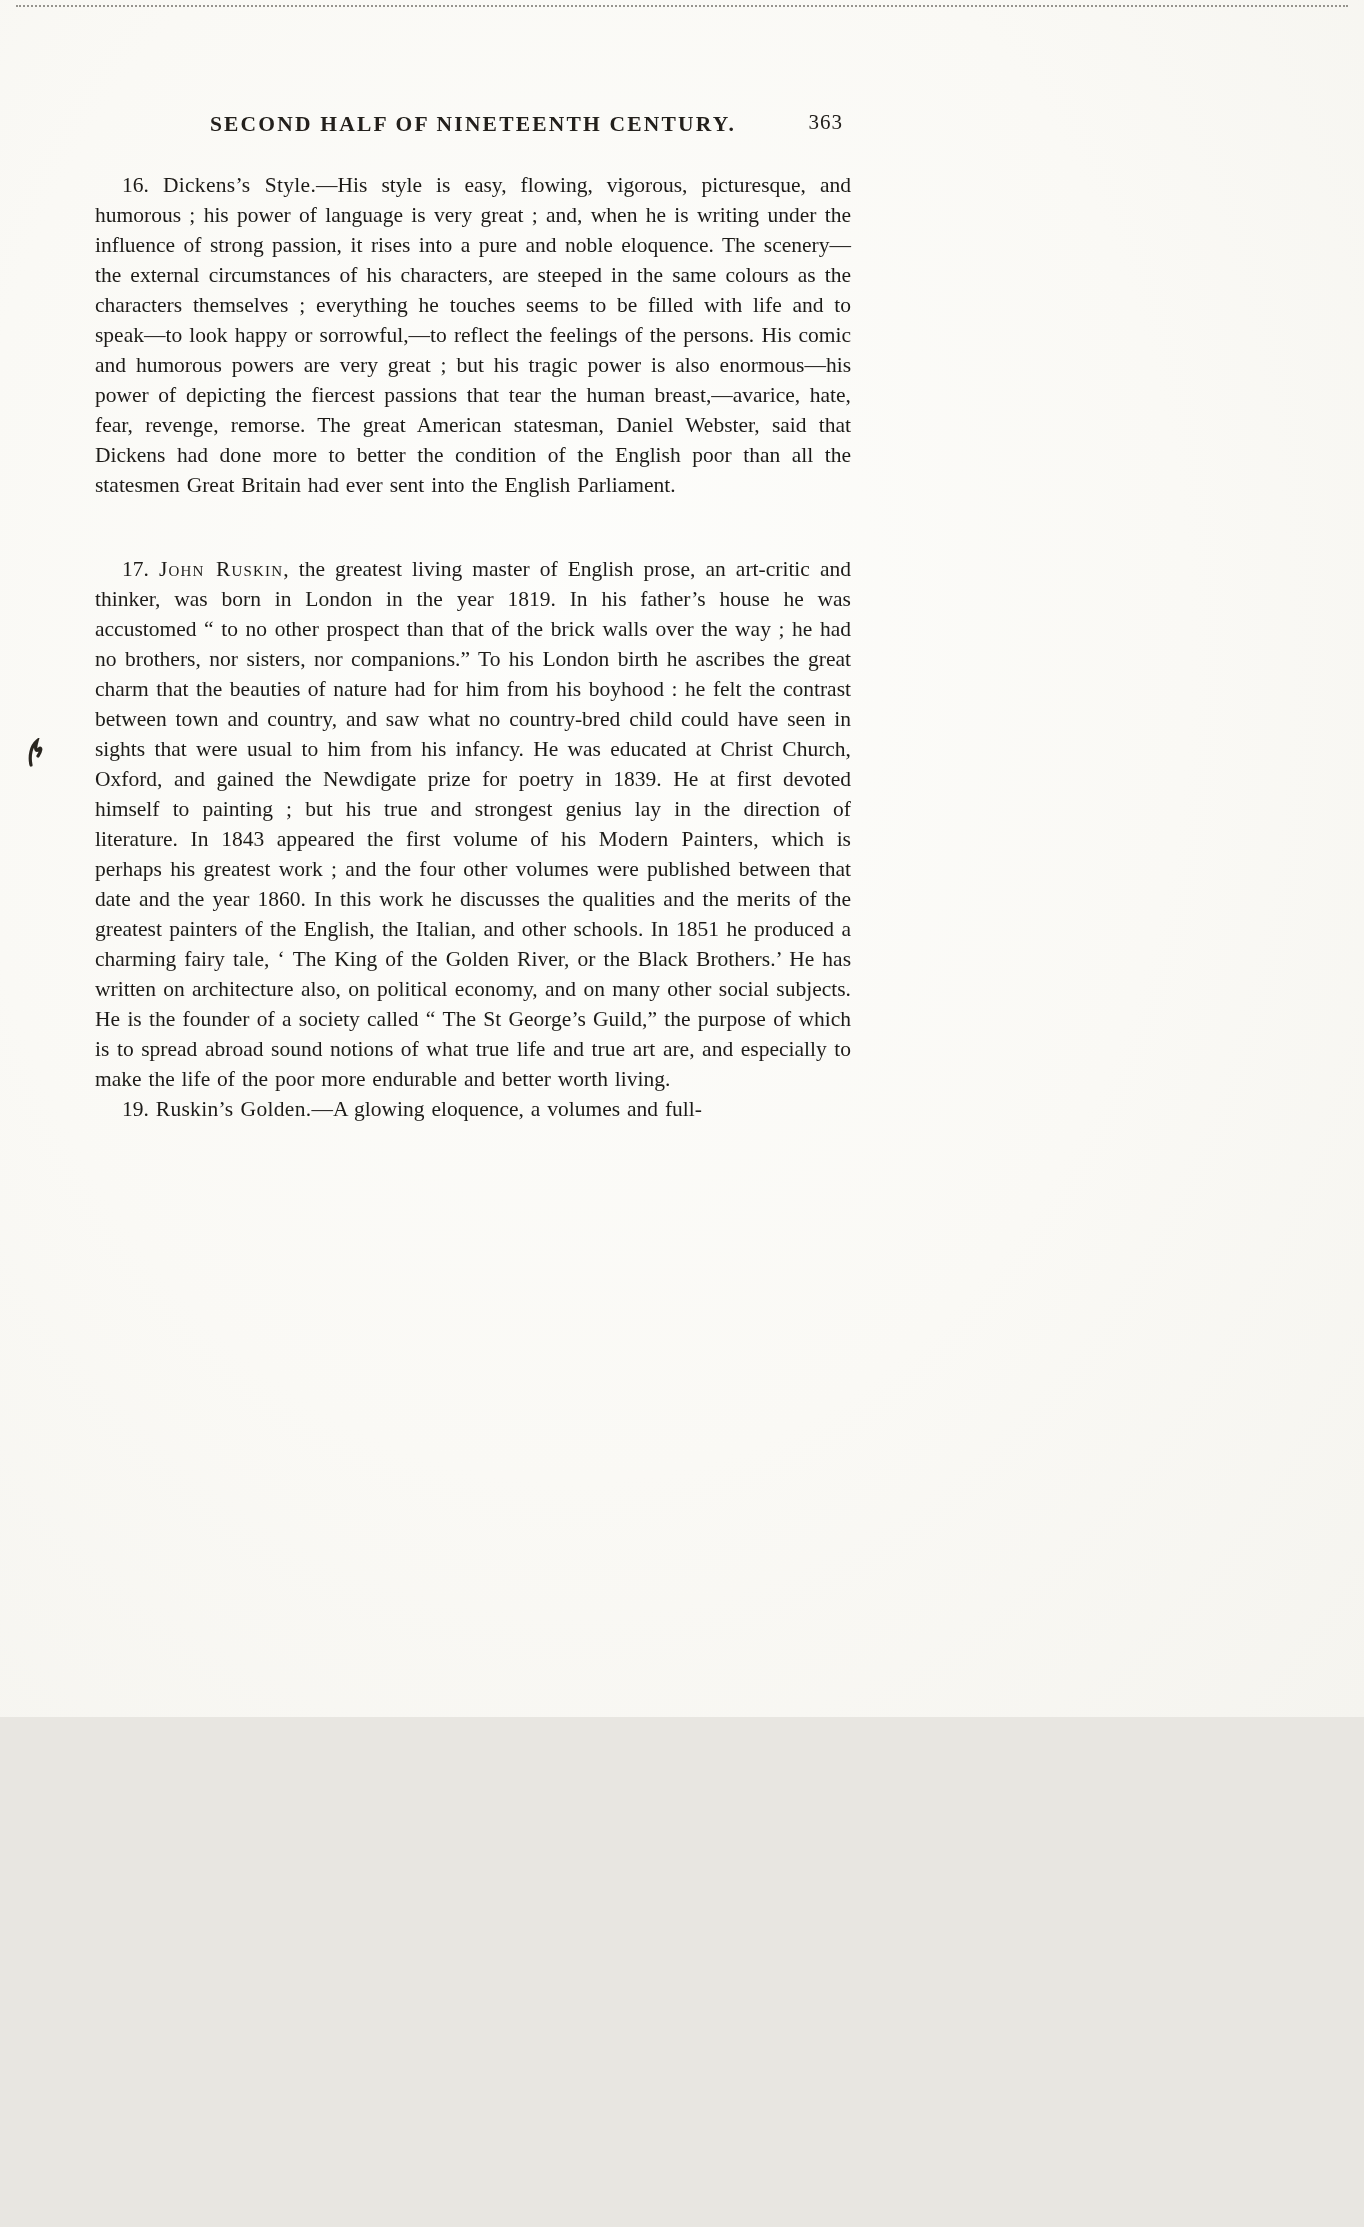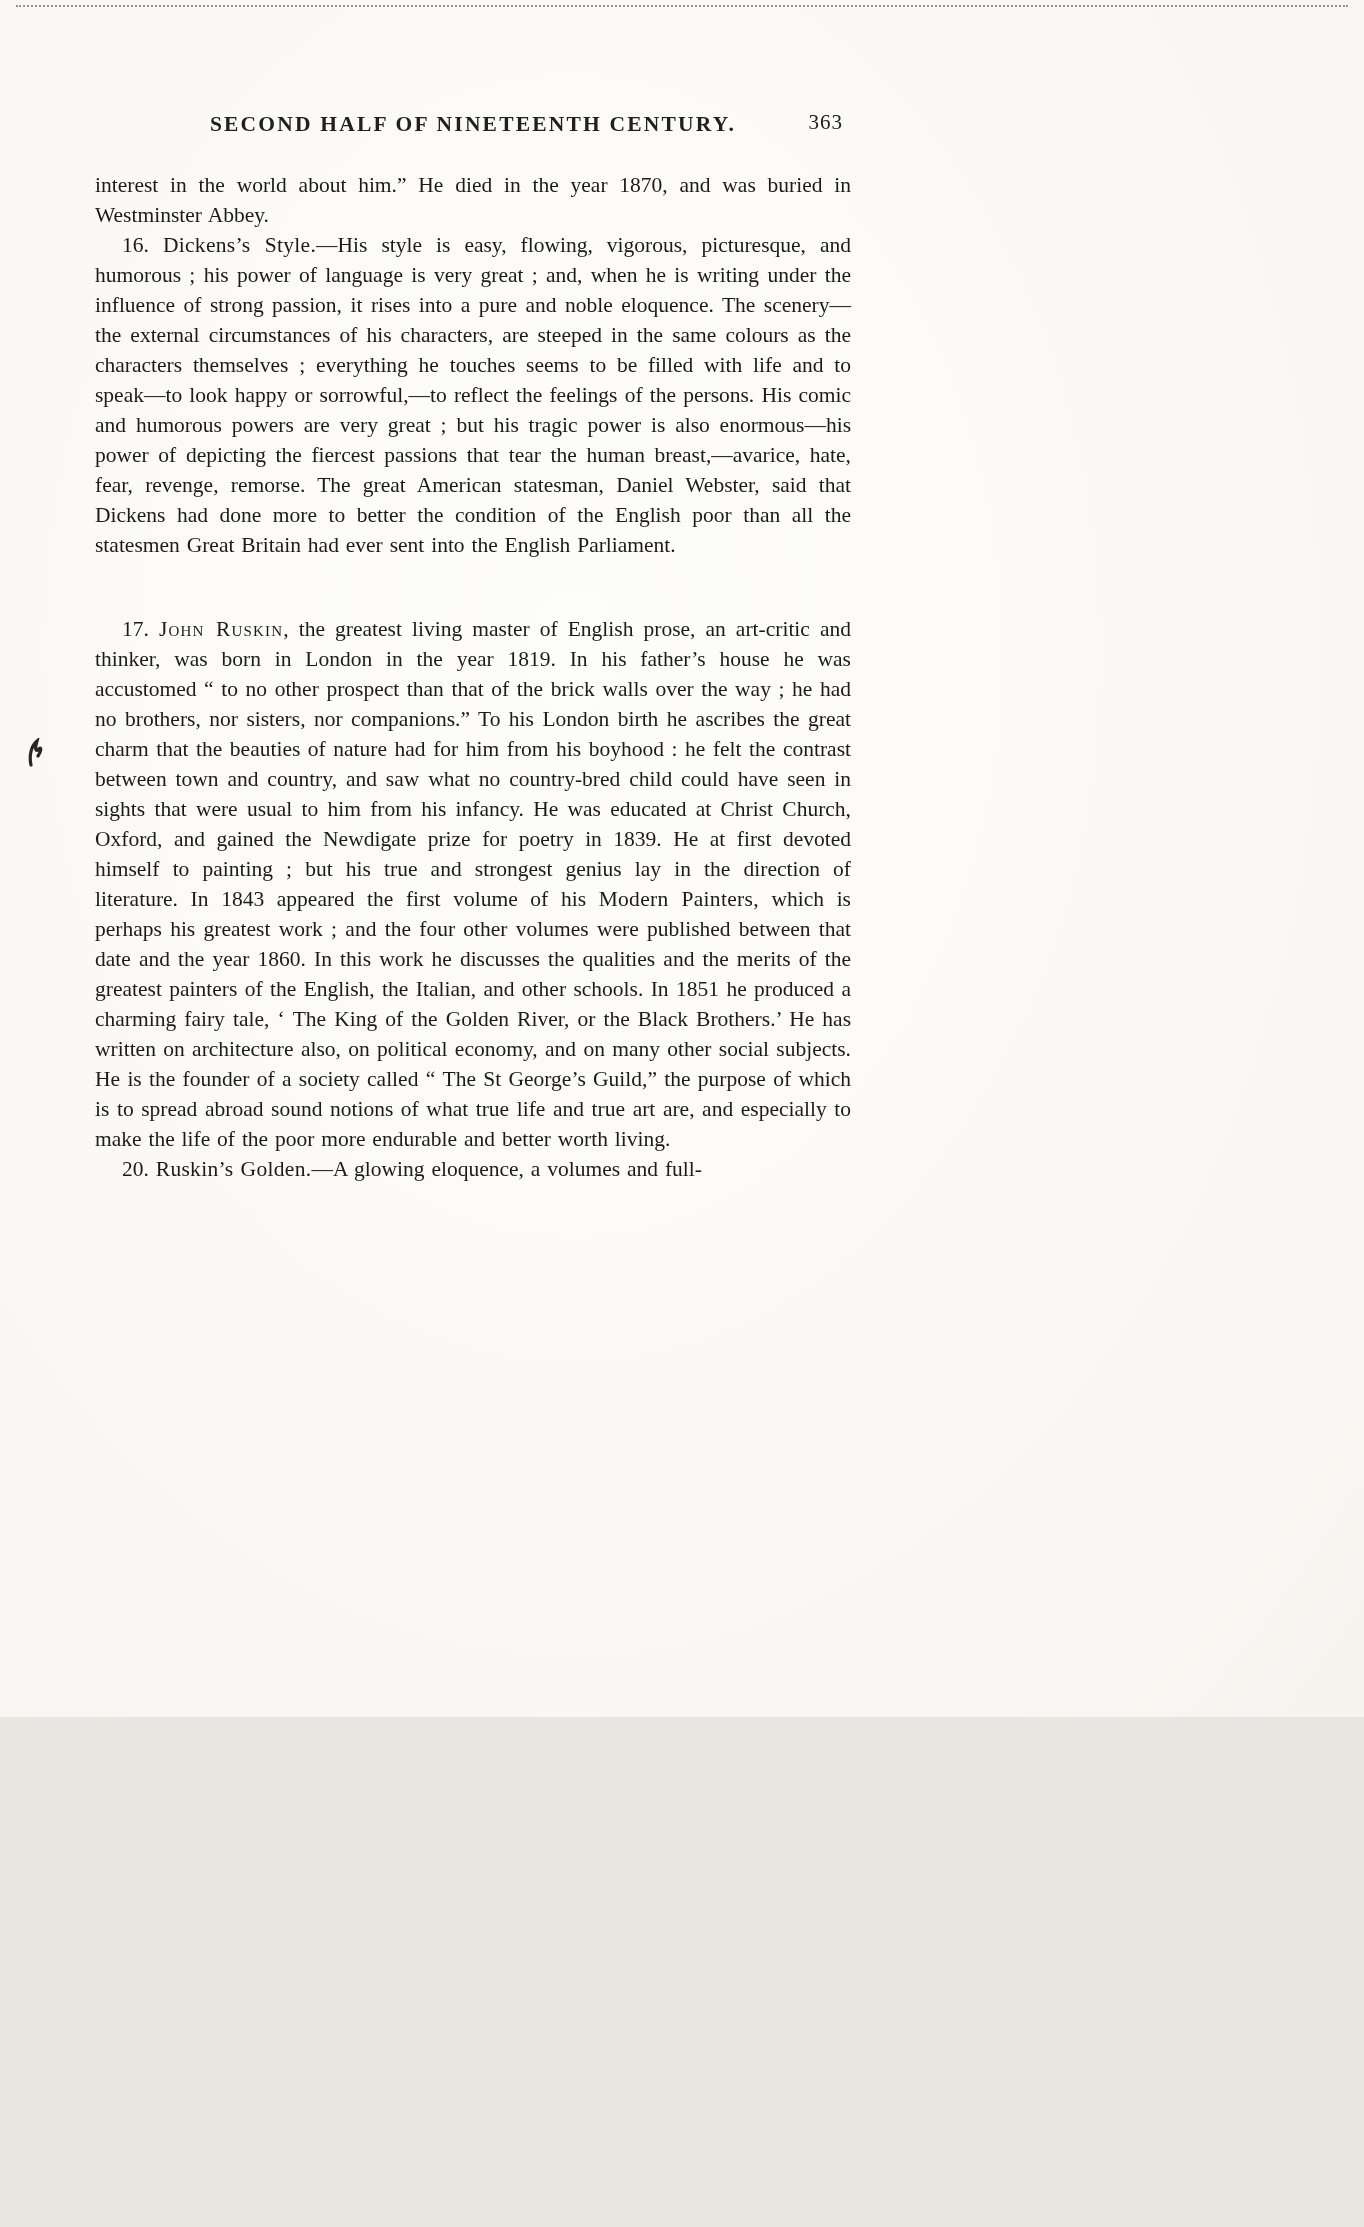--- a/index.html
+++ b/index.html
@@ -100,23 +100,22 @@
 
   <div class="content">
 
     <div class="running-head">
       <span class="head-title">SECOND HALF OF NINETEENTH CENTURY.</span>
       <span class="page-num">363</span>
     </div>
 
     <div class="body-text">
 
-    <p class="para"><span class="seg-normal">interest in the world about him.”  He died in the year 1870, and was buried in Westminster Abbey.</span></p>
         <p class="para indent"><span class="seg-normal">16. </span><span class="seg-bold">Dickens’s Style.</span><span class="seg-normal">—His style is easy, flowing, vigorous, picturesque, and humorous&nbsp;; his power of language is very great&nbsp;; and, when he is writing under the influence of strong passion, it rises into a pure and noble eloquence.  The scenery—the external circumstances of his characters, are steeped in the same colours as the characters themselves&nbsp;; everything he touches seems to be filled with life and to speak—to look happy or sorrowful,—to reflect the feelings of the persons.  His comic and humorous powers are very great&nbsp;; but his tragic power is also enormous—his power of depicting the fiercest passions that tear the human breast,—avarice, hate, fear, revenge, remorse.  The great American statesman, Daniel Webster, said that Dickens had done more to better the condition of the English poor than all the statesmen Great Britain had ever sent into the English Parliament.</span></p>
         <p class="para indent gap"><span class="seg-normal">17. </span><span class="seg-smallcaps">John Ruskin</span><span class="seg-normal">, the greatest living master of English prose, an art-critic and thinker, was born in London in the year 1819.  In his father’s house he was accustomed “&nbsp;to no other prospect than that of the brick walls over the way&nbsp;; he had no brothers, nor sisters, nor companions.”  To his London birth he ascribes the great charm that the beauties of nature had for him from his boyhood&nbsp;: he felt the contrast between town and country, and saw what no country-bred child could have seen in sights that were usual to him from his infancy.  He was educated at Christ Church, Oxford, and gained the Newdigate prize for poetry in 1839.  He at first devoted himself to painting&nbsp;; but his true and strongest genius lay in the direction of literature.  In 1843 appeared the first volume of his </span><span class="seg-bold">Modern Painters,</span><span class="seg-normal"> which is perhaps his greatest work&nbsp;; and the four other volumes were published between that date and the year 1860.  In this work he discusses the qualities and the merits of the greatest painters of the English, the Italian, and other schools.  In 1851 he produced a charming fairy tale, ‘&nbsp;The King of the Golden River, or the Black Brothers.’  He has written on architecture also, on political economy, and on many other social subjects.  He is the founder of a society called “&nbsp;The St George’s Guild,” the purpose of which is to spread abroad sound notions of what true life and true art are, and especially to make the life of the poor more endurable and better worth living.</span></p>
-        <p class="para indent"><span class="seg-normal">20. </span><span class="seg-bold">Ruskin’s Golden.</span><span class="seg-normal">—A glowing eloquence, a volumes and full-</span></p>
+        <p class="para indent"><span class="seg-normal">19. </span><span class="seg-bold">Ruskin’s Golden.</span><span class="seg-normal">—A glowing eloquence, a volumes and full-</span></p>
       </div>
 
   </div>
 
   <div class="bottom-rule"></div>
 
 </div>
 
 </body></html>

